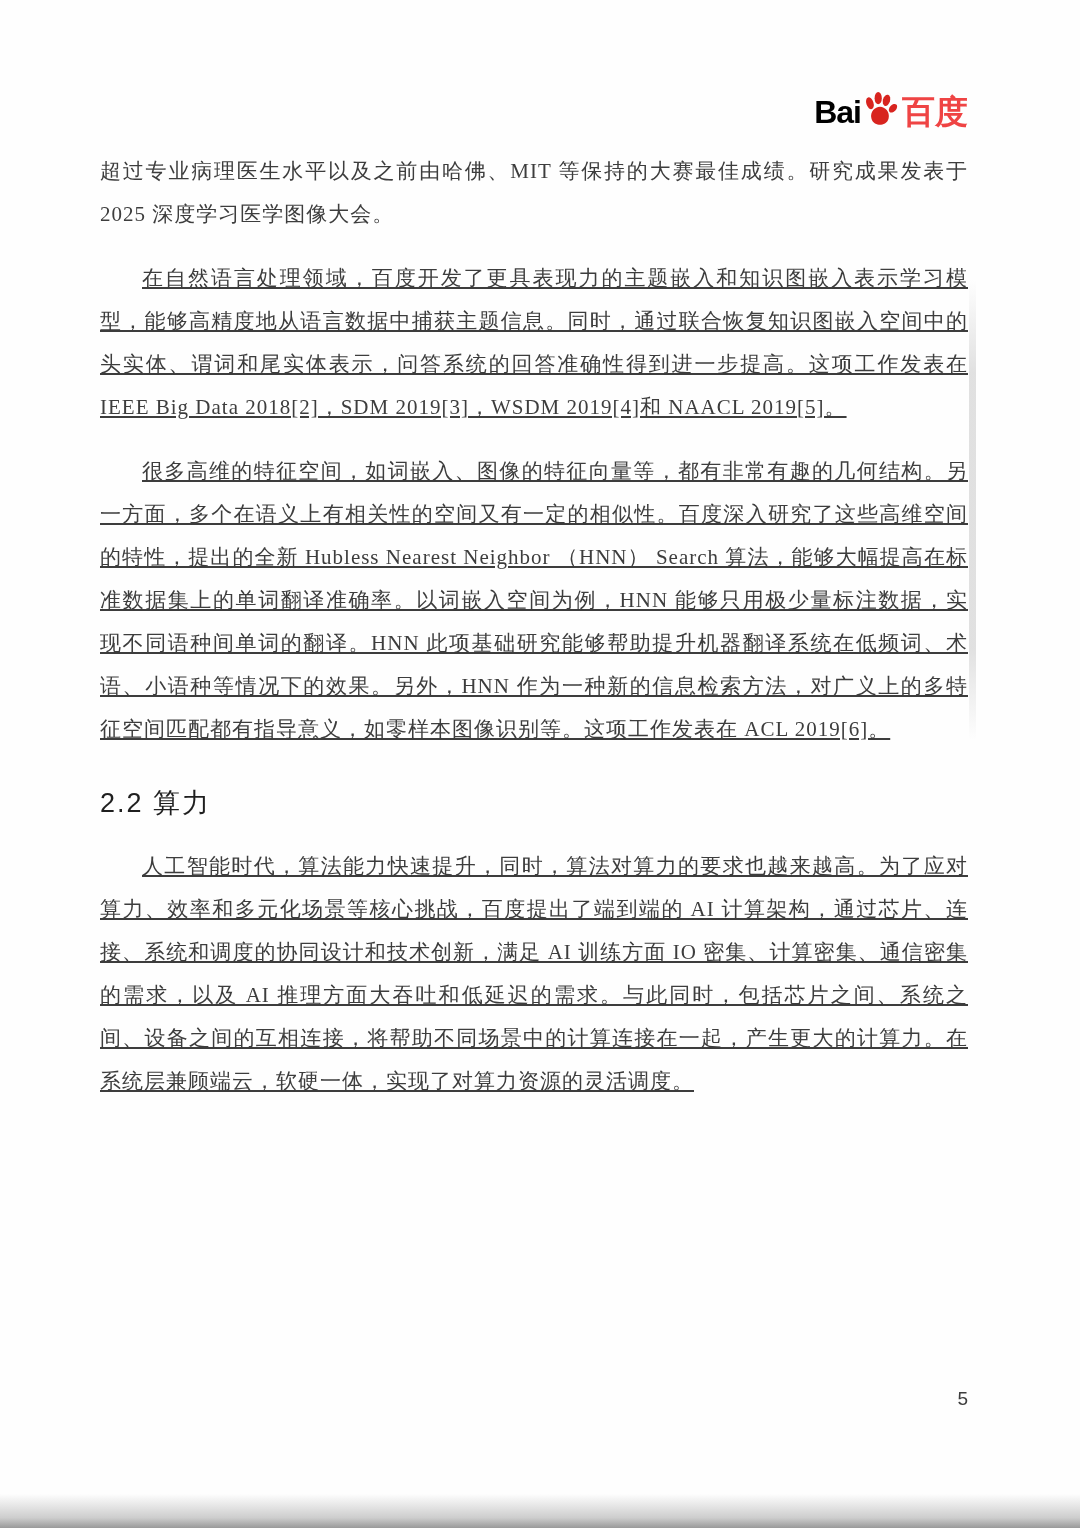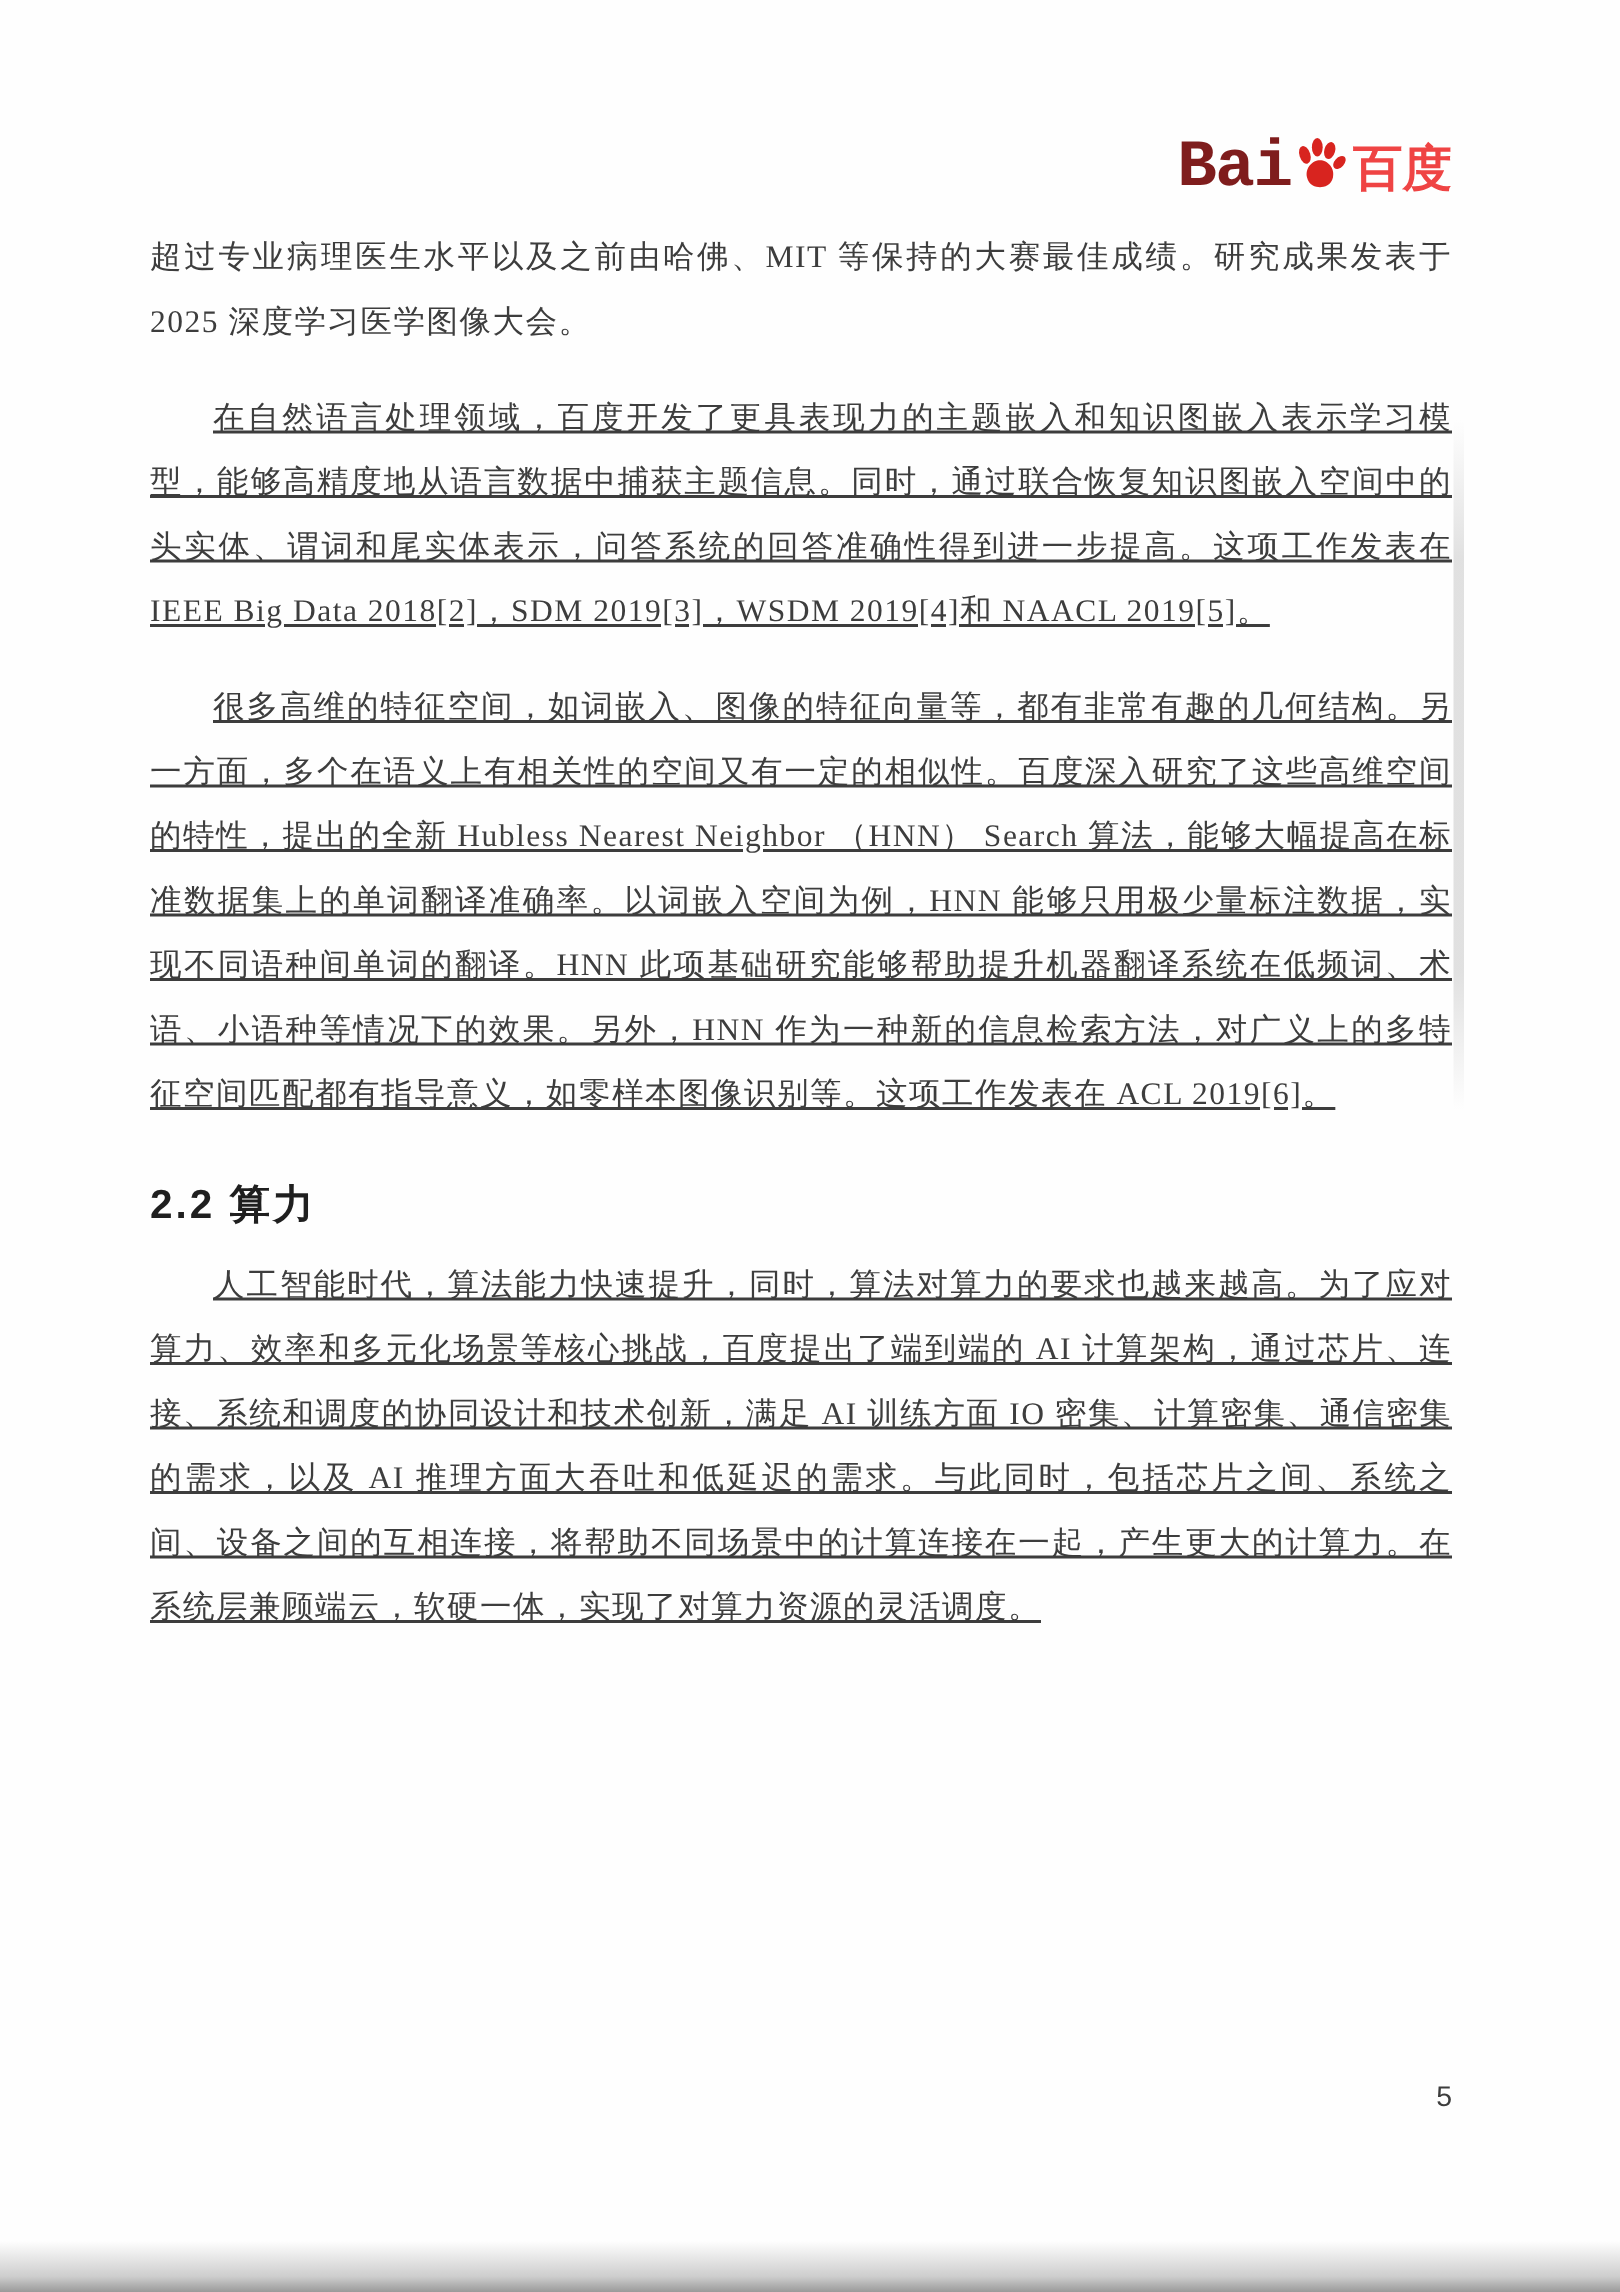--- a/index.html
+++ b/index.html
@@ -38,24 +38,24 @@
   .logo {
     position: absolute;
     top: 90px;
     right: 112px;
     display: flex;
     align-items: center;
     height: 44px;
     user-select: none;
   }
   .logo .latin {
-    font-family: Liberation Mono, monospace;
+    font-family: Liberation Sans, sans-serif;
     font-weight: bold;
-    font-size: 44px;
-    color: #7f1d1d;
+    font-size: 32px;
+    color: #000000;
     letter-spacing: -1px;
   }
   .logo .paw {
     width: 36px;
     height: 38px;
     margin: 0 1px 6px 1px;
   }
   .logo .cn {
     font-family: "Liberation Sans", sans-serif;
     font-weight: bold;
@@ -75,23 +75,23 @@
     font-size: 21px;
     line-height: 43px;
     text-align: justify;
     letter-spacing: 1px;
     margin: 0 0 21px 0;
   }
   .para.indent { text-indent: 2em; text-decoration: underline; }
   .section-heading {
     font-family: "Liberation Sans", sans-serif;
     font-size: 27px;
-    font-weight: bold;
+    font-weight: normal;
     color: #1f1f1f;
-    margin: 34px 0 14px 0;
+    margin: 34px 0 24px 0;
     letter-spacing: 2px;
   }
   .page-number {
     position: absolute;
     right: 112px;
     bottom: 118px;
     font-size: 19px;
     color: #3d3d3d;
     font-family: "Liberation Sans", sans-serif;
   }

